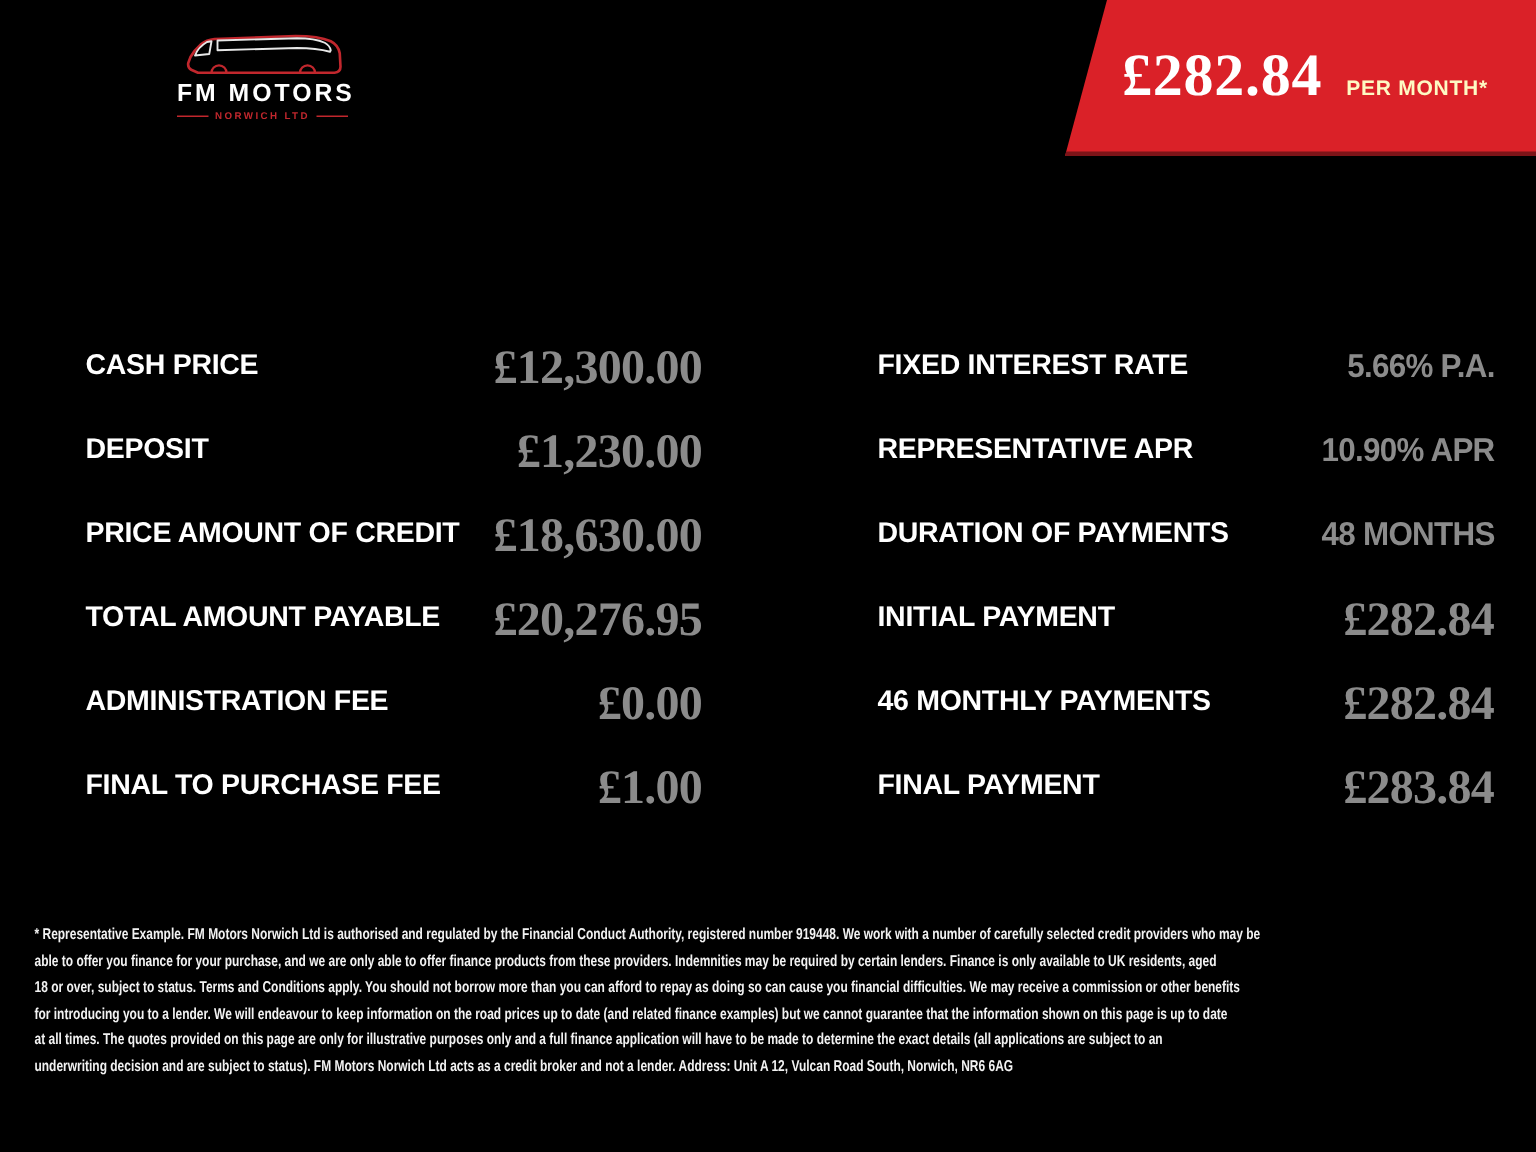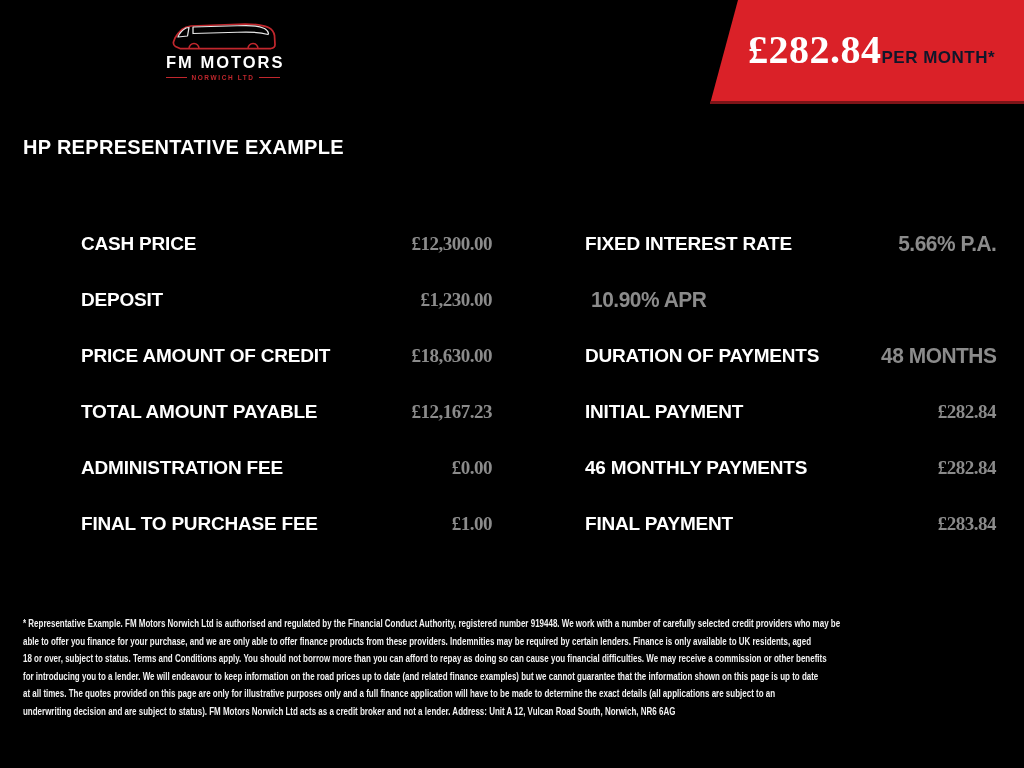--- a/index.html
+++ b/index.html
@@ -4,21 +4,21 @@
 <style>
   * { margin:0; padding:0; box-sizing:border-box; }
   html,body { background:#000; }
   .page {
     position:relative; width:1024px; height:768px;
     background:#000; overflow:hidden;
     font-family:"Liberation Sans", sans-serif;
   }
 
   
-  .logo { position:absolute; left:118px; top:22px; width:114px; text-align:center;margin-left:48px; }
+  .logo { position:absolute; left:118px; top:22px; width:114px; text-align:center; }
   .logo svg { display:block; margin:0 auto; }
   .brand-name {
     margin-top:1px; color:#fff; font-weight:bold; font-size:16.5px;
     letter-spacing:2px; white-space:nowrap;
   }
   .brand-sub {
     margin-top:2px; display:flex; align-items:center; gap:4px;
     color:#c1272d; font-weight:bold; font-size:6.5px; letter-spacing:1.6px;
     white-space:nowrap;
   }
@@ -34,43 +34,44 @@
   }
   .banner::after {
     content:""; position:absolute; left:0; right:0; bottom:0; height:3px;
     background:#7d1418;
   }
   .banner-price {
     font-family:"Liberation Serif", serif; font-weight:bold;
     font-size:40px; line-height:1; color:#fff; letter-spacing:0.5px;
   }
   .banner-per {
-    font-weight:bold; font-size:17px; color:#0f172a; letter-spacing:0.5px;
+    font-weight:bold; font-size:14px; color:#fef9c3; letter-spacing:0.5px;
+    margin-left:16px;
   }
 
   
   .heading {
     position:absolute; left:23px; top:136px;
     color:#fff; font-weight:bold; font-size:20px; letter-spacing:0.3px;
     white-space:nowrap;
   }
 
   
   .col { position:absolute; top:216px; width:411px; }
-  .col-left  { left:57px;margin-left:24px; }
+  .col-left  { left:57px; }
   .col-right { left:585px; }
   .f-row {
     height:56px; display:flex; justify-content:space-between; align-items:center;
   }
   .f-label {
     color:#fff; font-weight:bold; font-size:19px; letter-spacing:-0.2px;
     white-space:nowrap;
   }
   .val-serif {
-    font-family:"Liberation Serif", serif; font-weight:bold; font-size:19px;
+    font-family:"Liberation Serif", serif; font-weight:bold; font-size:32px;
     color:#8b8b8b; white-space:nowrap; letter-spacing:-0.5px;
   }
   .val-sans {
     font-family:"Liberation Sans", sans-serif; font-weight:bold; font-size:22px;
     color:#8b8b8b; white-space:nowrap; letter-spacing:-0.5px;
     display:inline-block; transform:scaleX(0.95); transform-origin:right center;
   }
 
   
   .fine-print { position:absolute; left:23px; top:615px; }
@@ -98,55 +99,55 @@
       <span>NORWICH LTD</span>
       <span class="rule"></span>
     </div>
   </div>
 
   <div class="banner">
     <span class="banner-price">£282.84</span>
     <span class="banner-per">PER MONTH*</span>
   </div>
 
-  <div class="heading">HP REPRESENTATIVE EXAMPLE</div>
 
   <div class="col col-left">
     <div class="f-row">
       <span class="f-label">CASH PRICE</span>
       <span class="val-serif">£12,300.00</span>
     </div>
     <div class="f-row">
       <span class="f-label">DEPOSIT</span>
       <span class="val-serif">£1,230.00</span>
     </div>
     <div class="f-row">
       <span class="f-label">PRICE AMOUNT OF CREDIT</span>
       <span class="val-serif">£18,630.00</span>
     </div>
     <div class="f-row">
       <span class="f-label">TOTAL AMOUNT PAYABLE</span>
-      <span class="val-serif">£12,167.23</span>
+      <span class="val-serif">£20,276.95</span>
     </div>
     <div class="f-row">
       <span class="f-label">ADMINISTRATION FEE</span>
       <span class="val-serif">£0.00</span>
     </div>
     <div class="f-row">
       <span class="f-label">FINAL TO PURCHASE FEE</span>
       <span class="val-serif">£1.00</span>
     </div>
   </div>
 
   <div class="col col-right">
     <div class="f-row">
       <span class="f-label">FIXED INTEREST RATE</span>
       <span class="val-sans">5.66% P.A.</span>
     </div>
     <div class="f-row">
+      <span class="f-label">REPRESENTATIVE APR</span>
       <span class="val-sans">10.90% APR</span>
     </div>
     <div class="f-row">
       <span class="f-label">DURATION OF PAYMENTS</span>
       <span class="val-sans">48 MONTHS</span>
     </div>
     <div class="f-row">
       <span class="f-label">INITIAL PAYMENT</span>
       <span class="val-serif">£282.84</span>
     </div>

